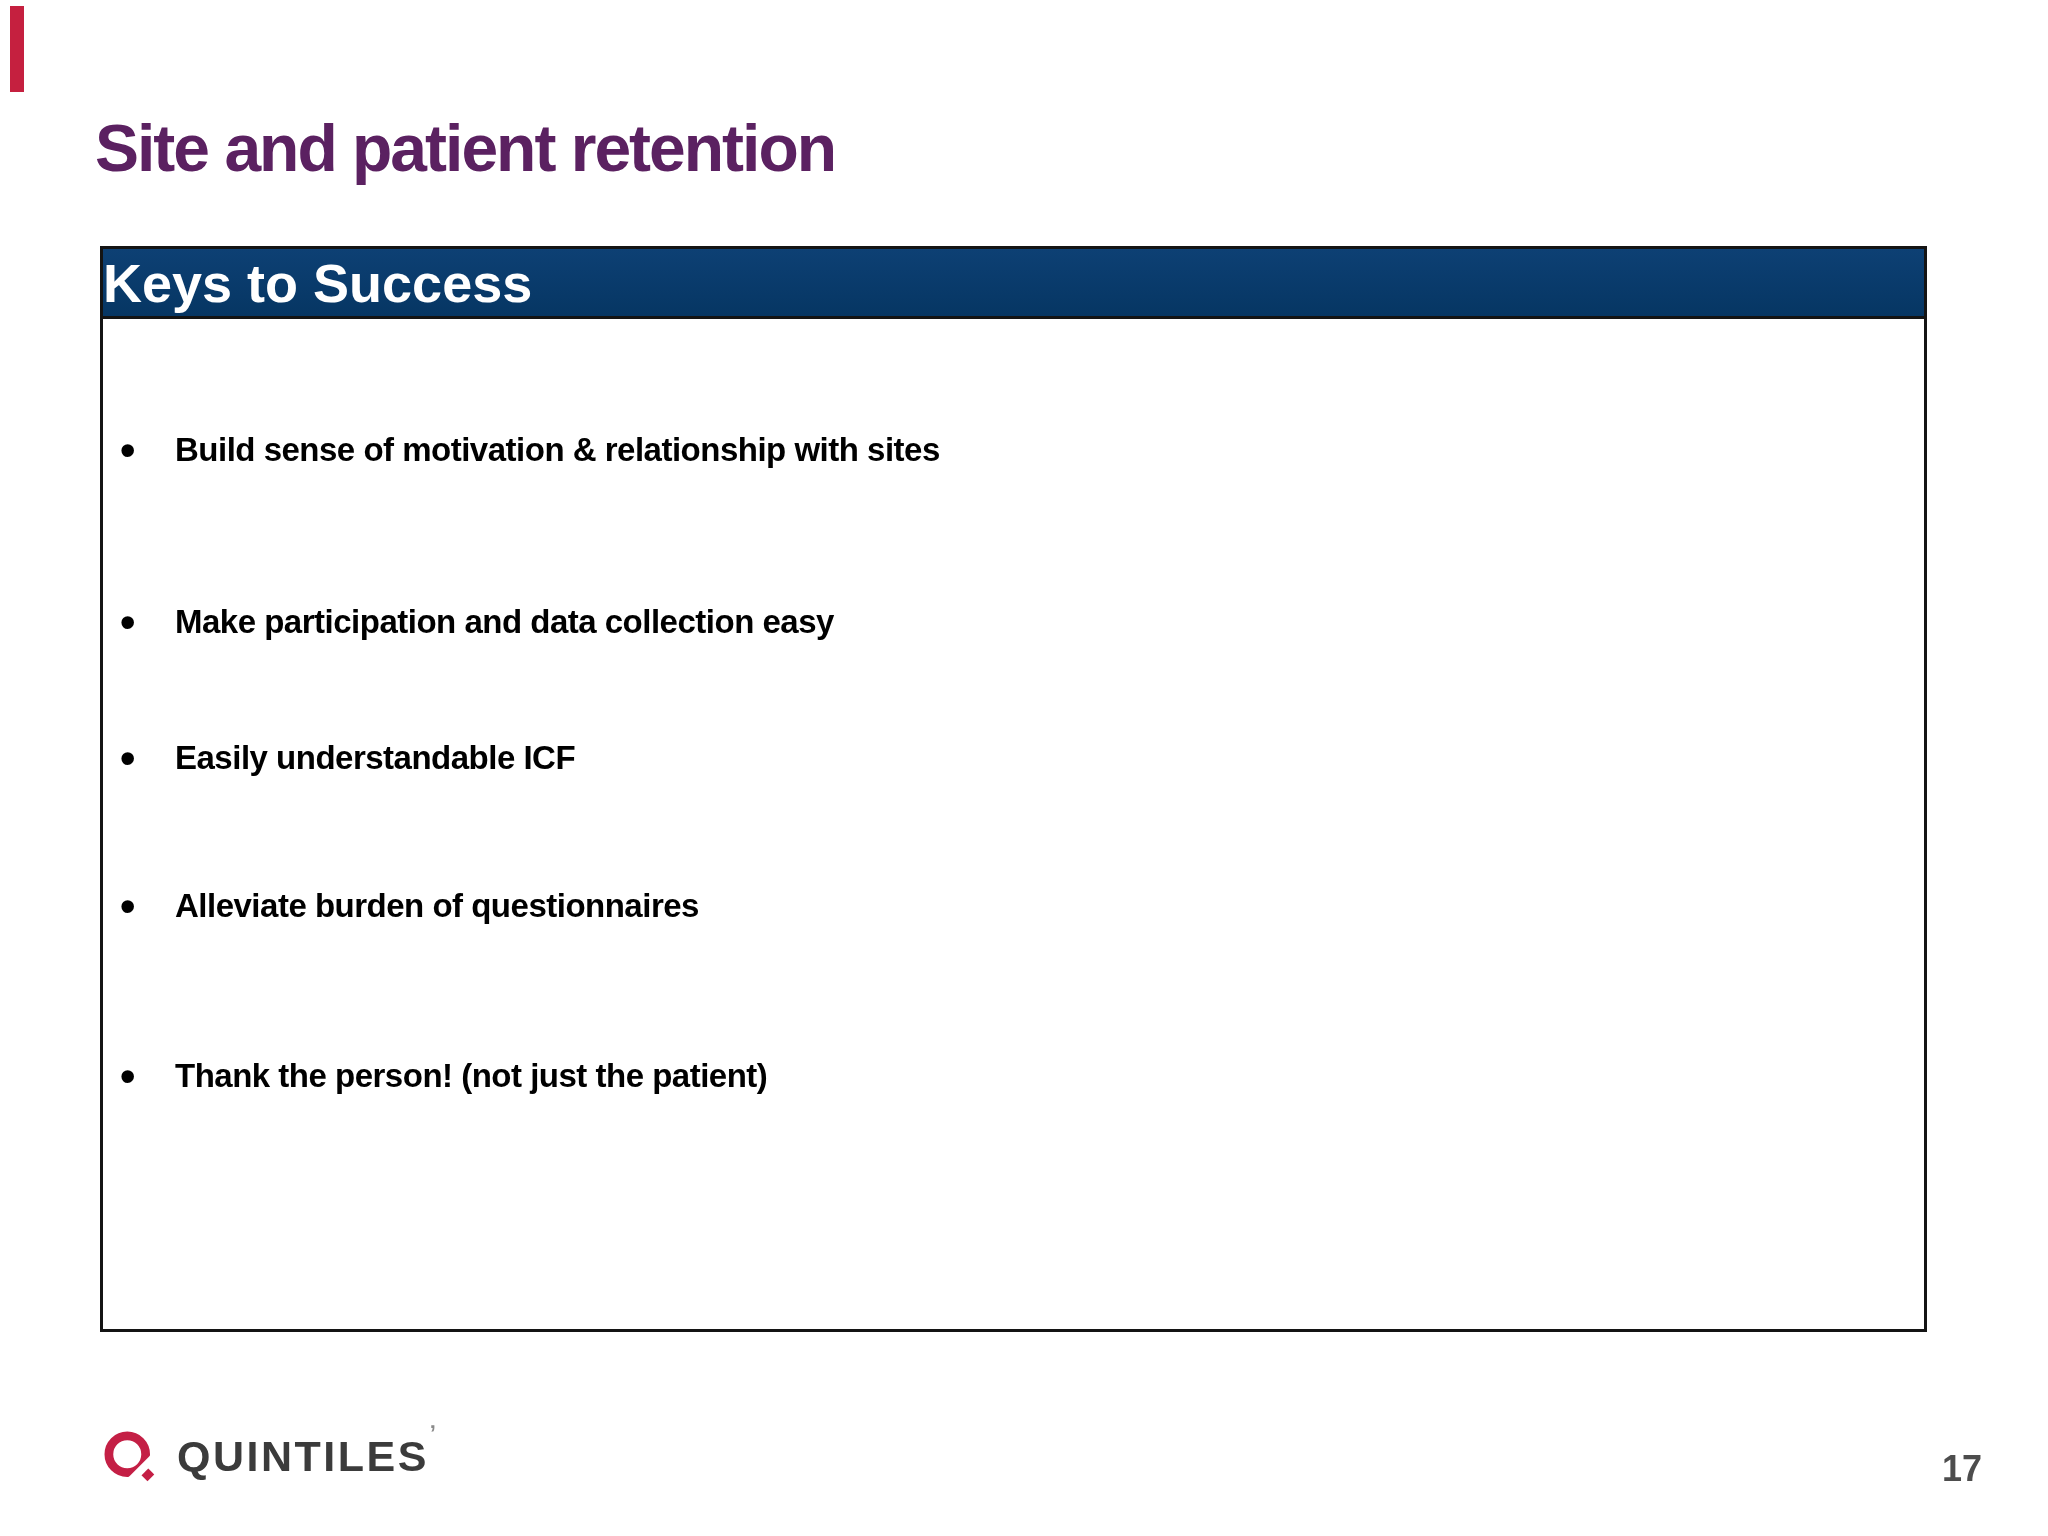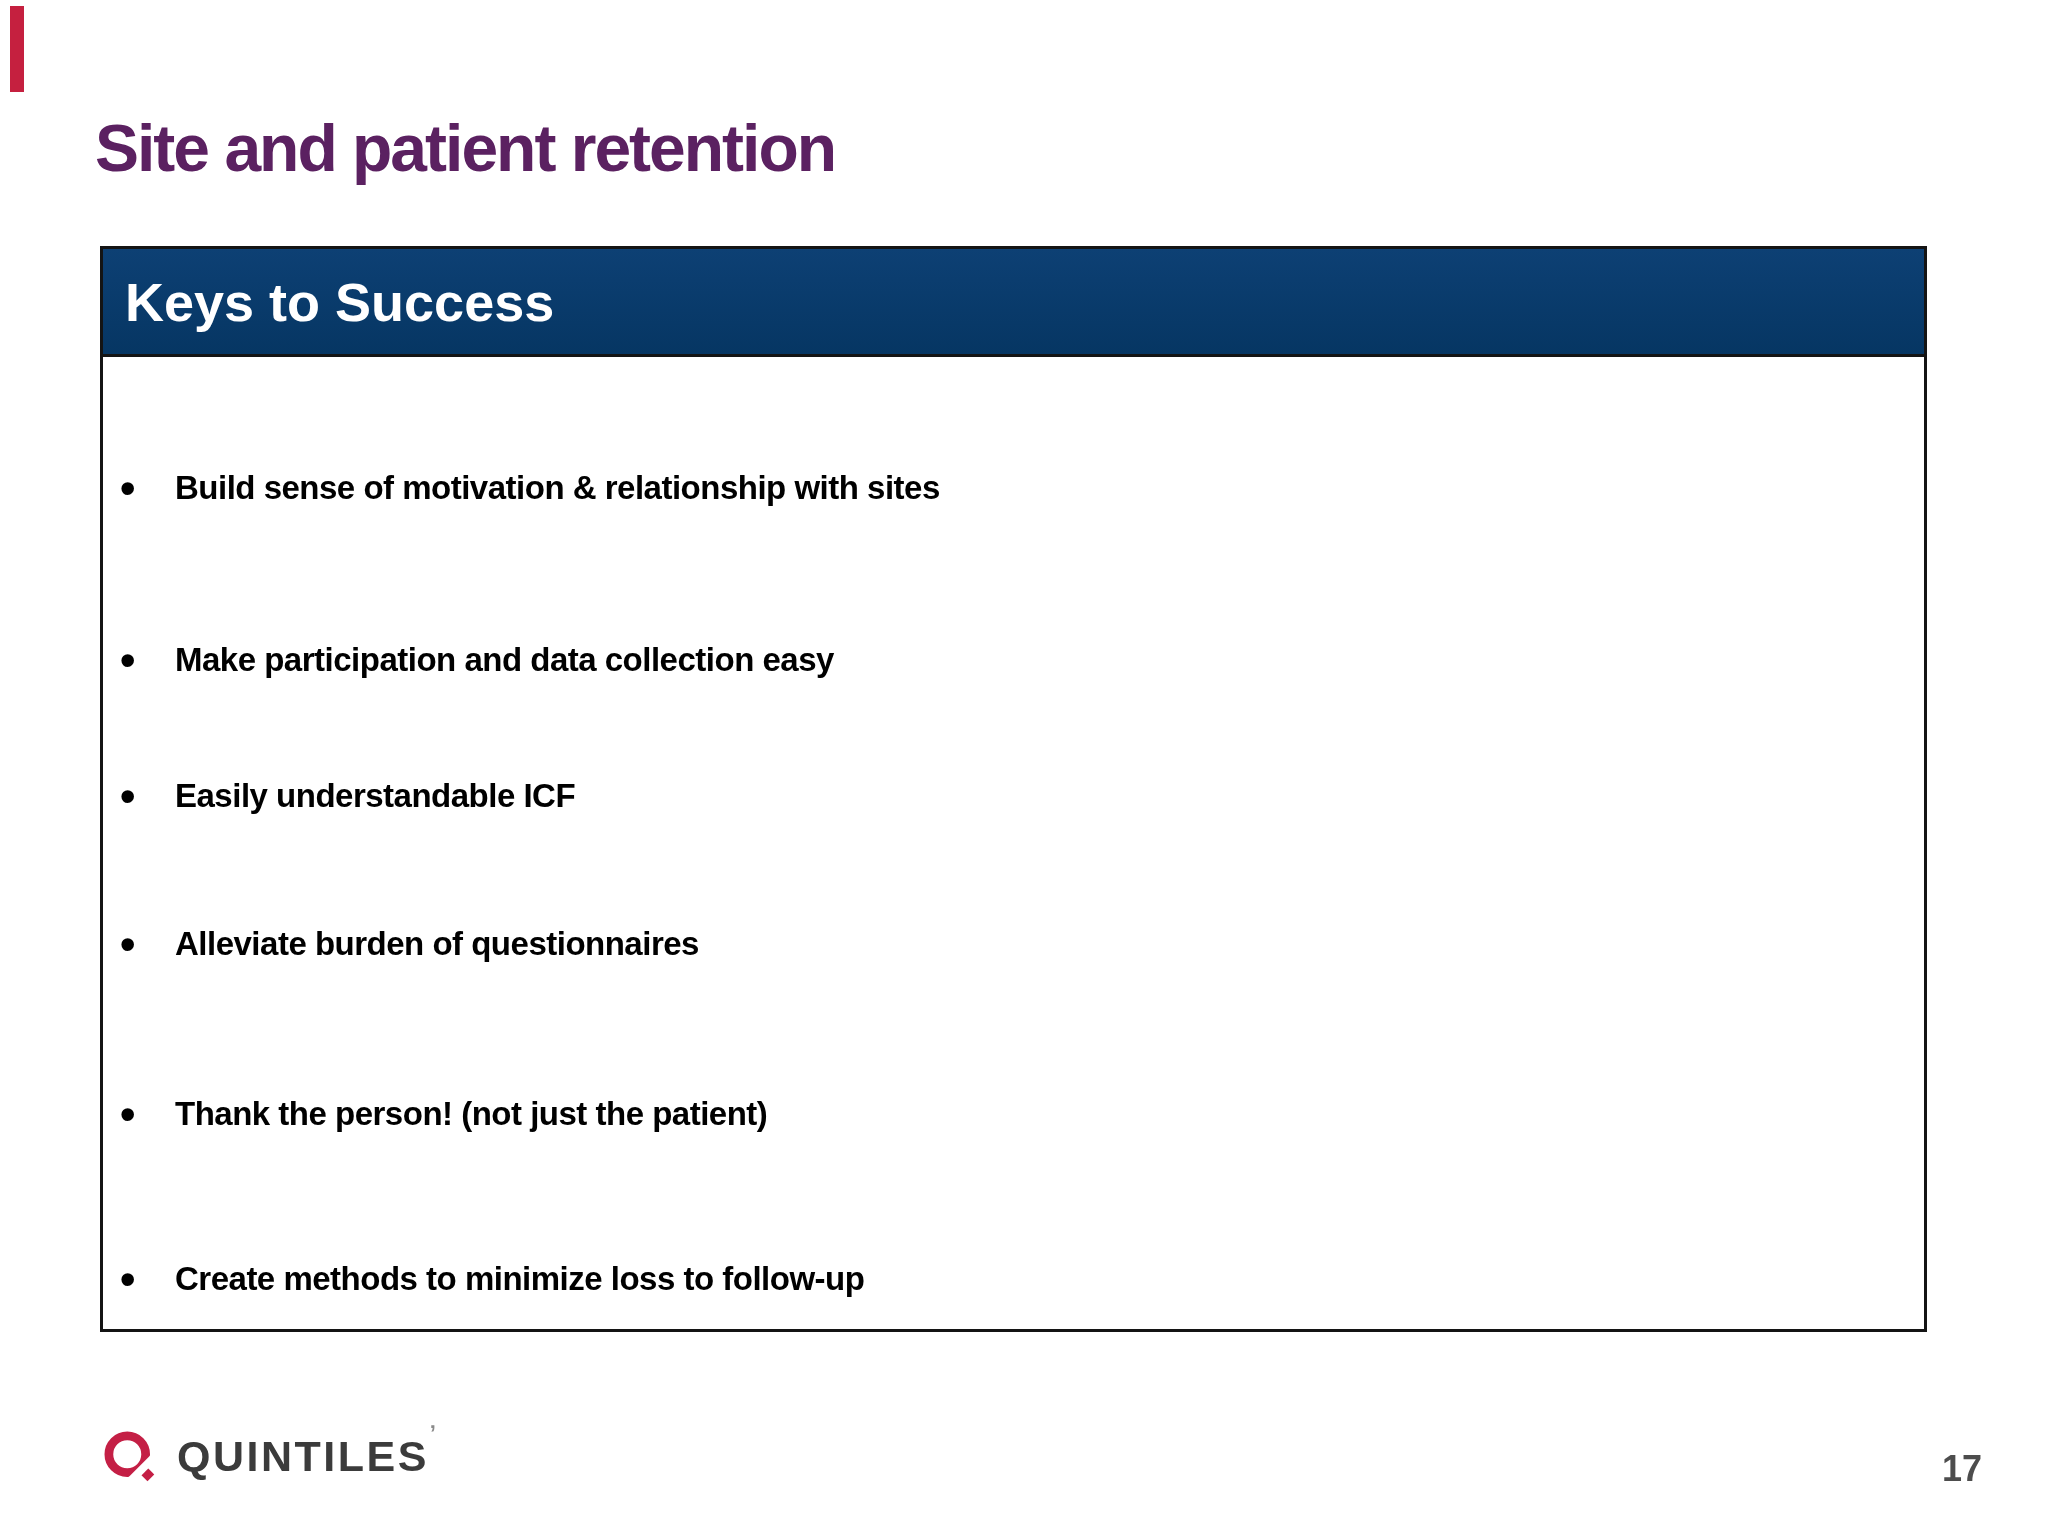--- a/index.html
+++ b/index.html
@@ -17,24 +17,24 @@
     position:absolute;left:95px;top:70px;
     font-size:66px;font-weight:bold;letter-spacing:-2px;line-height:1.05;
     color:var(--title-purple,#5b2161);white-space:nowrap;
   }
   
   .panel{
     position:absolute;left:100px;top:246px;width:1827px;height:1086px;
     border:3px solid var(--border-dark,#141414);box-sizing:border-box;background:#ffffff;
   }
   .panel-header{
-    height:108px;box-sizing:border-box;
+    height:70px;box-sizing:border-box;
     background:linear-gradient(180deg,var(--header-navy-light,#0d4074),var(--header-navy,#063663));
     border-bottom:3px solid var(--border-dark,#141414);
-    display:flex;align-items:center;padding-left:22px;
+    display:flex;align-items:center;
   }
   .panel-header-title{
     color:#ffffff;font-size:54px;font-weight:bold;letter-spacing:0px;white-space:nowrap;
   }
   .bullet-list{
     list-style:none;margin:0;padding:0;display:flex;flex-direction:column;
   }
   .bullet-list li{
     position:relative;height:60px;line-height:60px;padding-left:72px;
     font-size:33px;font-weight:bold;letter-spacing:-0.5px;color:#000000;white-space:nowrap;
@@ -84,21 +84,20 @@
         <li>Build sense of motivation &amp; relationship with sites</li>
 
         <li>Make participation and data collection easy</li>
 
         <li>Easily understandable ICF</li>
 
         <li>Alleviate burden of questionnaires</li>
 
         <li>Thank the person! (not just the patient)</li>
 
-        <li>Create methods to minimize loss to follow-up</li>
       </ul>
   </div>
 
   <div class="logo">
     <svg width="56" height="56" viewBox="0 0 64 64" aria-hidden="true">
       <circle cx="30" cy="30" r="21" fill="none" stroke="#c41f45" stroke-width="10"></circle>
       <line x1="44" y1="44" x2="57" y2="57" stroke="#c41f45" stroke-width="11"></line>
       <line x1="30" y1="64" x2="64" y2="30" stroke="#ffffff" stroke-width="9"></line>
     </svg>
     <span class="logo-text"><span>QUINTILES</span><span class="logo-mark">ʼ</span></span>

